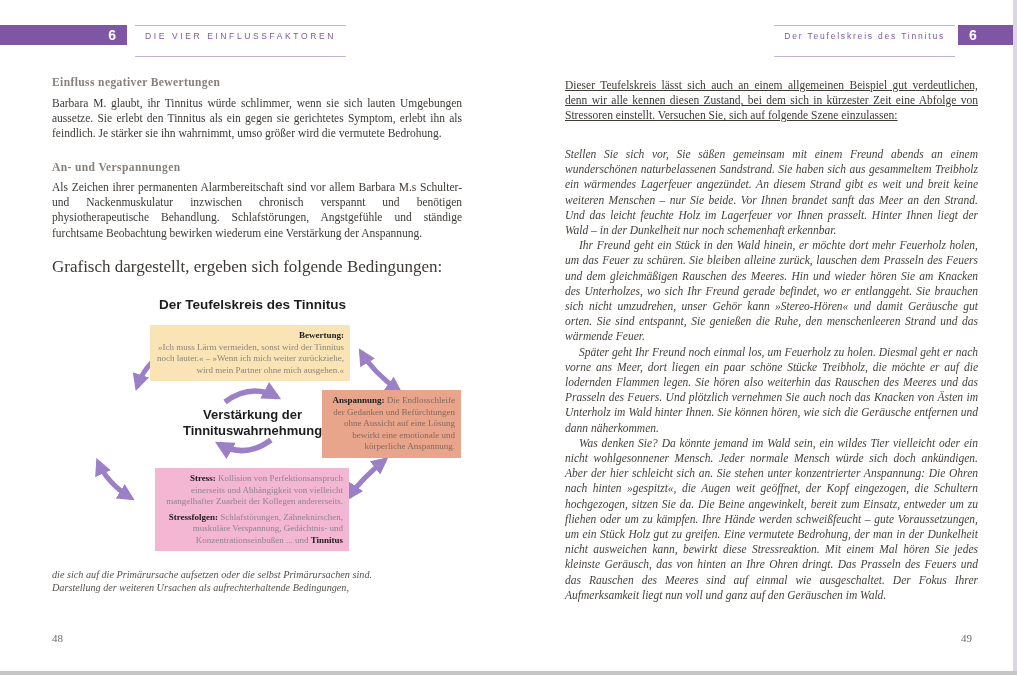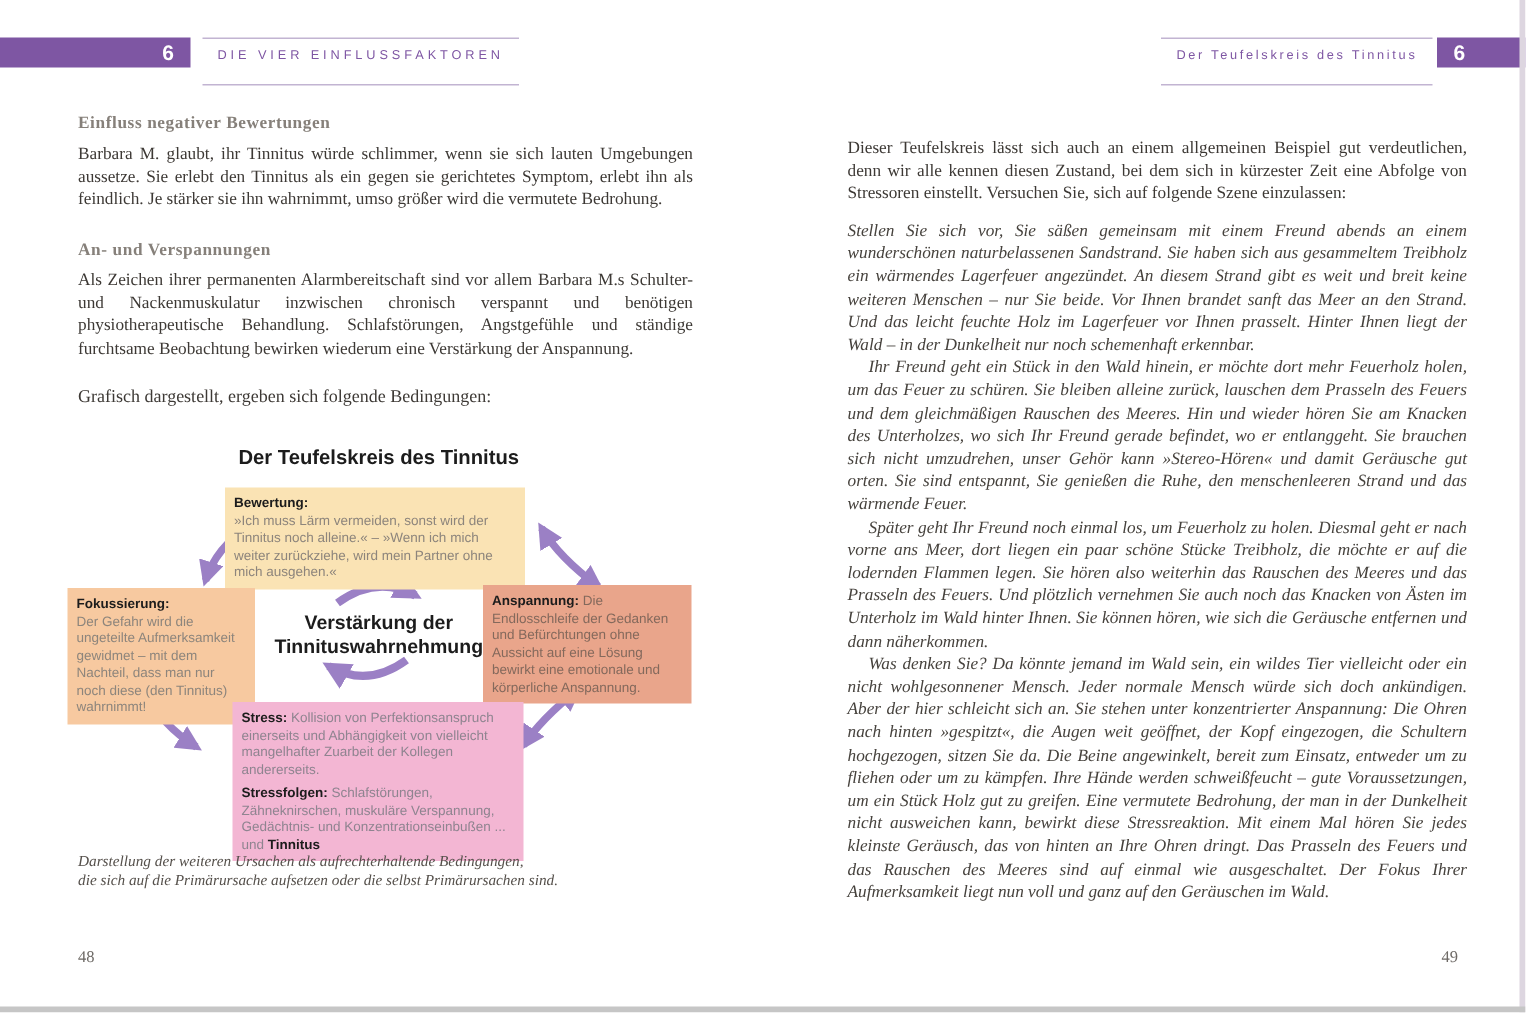--- a/index.html
+++ b/index.html
@@ -33,39 +33,39 @@
   .runhead.right{right:62px;letter-spacing:1.8px;}
 
   
   .tblock{position:absolute;font-size:11.5px;line-height:15.2px;text-align:justify;}
   .lp{left:52px;width:410px;}
   .rp{left:565px;width:413px;}
   .shead{
     position:absolute;left:52px;font-size:11.5px;font-weight:bold;color:#86807a;
     letter-spacing:0.4px;
   }
-  .leadin{position:absolute;left:52px;font-size:12px;}
+  .leadin{position:absolute;left:52px;font-size:17px;}
   .ital{font-style:italic;color:#46423d;}
   .narr p{margin:0;text-indent:14px;}
   .narr p:first-child{text-indent:0;}
   .capline{font-style:italic;font-size:10.2px;line-height:12.8px;color:#55504b;text-align:left;}
   .pagenum{position:absolute;top:632px;font-size:11px;color:#6e6a66;}
   .pagenum.left{left:52px;}
   .pagenum.right{right:45px;}
 
   
   .figure{position:absolute;left:40px;top:295px;width:425px;height:268px;}
   .fig-title{
     position:absolute;left:0;top:2px;width:425px;text-align:center;
     font-family:"Liberation Sans",sans-serif;font-weight:bold;font-size:13.5px;color:#1c1c1c;
   }
   .fig-box{
     position:absolute;box-sizing:border-box;
-    font-family:Liberation Sans, sans-serif;font-size:9px;line-height:11.5px;
-    color:#8d857c;text-align:left;padding:5px 6px;
+    font-family:Liberation Serif, serif;font-size:9px;line-height:11.5px;
+    color:#8d857c;text-align:right;padding:5px 6px;
   }
   .fig-box .lbl{font-weight:bold;color:#1c1c1c;}
   .box-bewertung{left:110px;top:30px;width:200px;background:#fae3b4;}
   .box-fokussierung{left:5px;top:97px;width:125px;background:#f7c9a0;}
   .box-anspannung{left:282px;top:95px;width:139px;background:#e9a58b;color:#84695c;}
   .box-stress{left:115px;top:173px;width:194px;background:#f3b6d3;color:#8f8490;}
   .box-stress .p2{margin-top:4px;}
   .fig-center{
     position:absolute;left:135px;top:112px;width:155px;text-align:center;
     font-family:"Liberation Sans",sans-serif;font-weight:bold;font-size:13px;
@@ -111,48 +111,44 @@
     <path d="M 58,167 Q 67,188 91,203" fill="none" stroke="#9b80c5" stroke-width="5" marker-start="url(#ah)" marker-end="url(#ah)"></path>
 
     <path d="M 309,202 Q 321,184 345,165" fill="none" stroke="#9b80c5" stroke-width="5" marker-start="url(#ah)" marker-end="url(#ah)"></path>
 
     <path d="M 185,107 Q 211,88 237,102" fill="none" stroke="#9b80c5" stroke-width="5.5" marker-end="url(#ah)"></path>
     <path d="M 231,145 Q 205,164 179,149" fill="none" stroke="#9b80c5" stroke-width="5.5" marker-end="url(#ah)"></path>
   </svg>
 
   <div class="fig-box box-bewertung">
     <div class="lbl">Bewertung:</div>
-    <div>»Ich muss Lärm vermeiden, sonst wird der Tinnitus noch alleine.« – »Wenn ich mich weiter zurückziehe, wird mein Partner ohne mich ausgehen.«</div>
+    <div>»Ich muss Lärm vermeiden, sonst wird der Tinnitus noch lauter.« – »Wenn ich mich weiter zurückziehe, wird mein Partner ohne mich ausgehen.«</div>
   </div>
 
-  <div class="fig-box box-fokussierung">
-    <div class="lbl">Fokussierung:</div>
-    <div>Der Gefahr wird die ungeteilte Aufmerksamkeit gewidmet – mit dem Nachteil, dass man nur noch diese (den Tinnitus) wahrnimmt!</div>
-  </div>
 
   <div class="fig-center">Verstärkung der Tinnituswahrnehmung</div>
 
   <div class="fig-box box-anspannung">
     <span class="lbl">Anspannung:</span><span> Die Endlosschleife der Gedanken und Befürchtungen ohne Aussicht auf eine Lösung bewirkt eine emotionale und körperliche Anspannung.</span>
   </div>
 
   <div class="fig-box box-stress">
     <div><span class="lbl">Stress:</span><span> Kollision von Perfektionsanspruch einerseits und Abhängigkeit von vielleicht mangelhafter Zuarbeit der Kollegen andererseits.</span></div>
     <div class="p2"><span class="lbl">Stressfolgen:</span><span> Schlafstörungen, Zähneknirschen, muskuläre Verspannung, Gedächtnis- und Konzentrationseinbußen ... und </span><span class="lbl">Tinnitus</span></div>
   </div>
 </div>
 
 <div class="tblock lp" style="top:569px;width:420px;text-align:left;">
+  <div class="capline">die sich auf die Primärursache aufsetzen oder die selbst Primärursachen sind.</div>
   <div class="capline">Darstellung der weiteren Ursachen als aufrechterhaltende Bedingungen,</div>
-  <div class="capline">die sich auf die Primärursache aufsetzen oder die selbst Primärursachen sind.</div>
 </div>
 
 <div class="pagenum left">48</div>
 
-<div class="tblock rp" style="top:92px;">Dieser Teufelskreis lässt sich auch an einem allgemeinen Beispiel gut verdeutlichen, denn wir alle kennen diesen Zustand, bei dem sich in kürzester Zeit eine Abfolge von Stressoren einstellt. Versuchen Sie, sich auf folgende Szene einzulassen:</div>
+<div class="tblock rp" style="top:78px;text-decoration:underline;">Dieser Teufelskreis lässt sich auch an einem allgemeinen Beispiel gut verdeutlichen, denn wir alle kennen diesen Zustand, bei dem sich in kürzester Zeit eine Abfolge von Stressoren einstellt. Versuchen Sie, sich auf folgende Szene einzulassen:</div>
 
 <div class="tblock rp narr ital" style="top:147px;">
   <p>Stellen Sie sich vor, Sie säßen gemeinsam mit einem Freund abends an einem wunderschönen naturbelassenen Sandstrand. Sie haben sich aus gesammeltem Treibholz ein wärmendes Lagerfeuer angezündet. An diesem Strand gibt es weit und breit keine weiteren Menschen – nur Sie beide. Vor Ihnen brandet sanft das Meer an den Strand. Und das leicht feuchte Holz im Lagerfeuer vor Ihnen prasselt. Hinter Ihnen liegt der Wald – in der Dunkelheit nur noch schemenhaft erkennbar.</p>
   <p>Ihr Freund geht ein Stück in den Wald hinein, er möchte dort mehr Feuerholz holen, um das Feuer zu schüren. Sie bleiben alleine zurück, lauschen dem Prasseln des Feuers und dem gleichmäßigen Rauschen des Meeres. Hin und wieder hören Sie am Knacken des Unterholzes, wo sich Ihr Freund gerade befindet, wo er entlanggeht. Sie brauchen sich nicht umzudrehen, unser Gehör kann »Stereo-Hören« und damit Geräusche gut orten. Sie sind entspannt, Sie genießen die Ruhe, den menschenleeren Strand und das wärmende Feuer.</p>
   <p>Später geht Ihr Freund noch einmal los, um Feuerholz zu holen. Diesmal geht er nach vorne ans Meer, dort liegen ein paar schöne Stücke Treibholz, die möchte er auf die lodernden Flammen legen. Sie hören also weiterhin das Rauschen des Meeres und das Prasseln des Feuers. Und plötzlich vernehmen Sie auch noch das Knacken von Ästen im Unterholz im Wald hinter Ihnen. Sie können hören, wie sich die Geräusche entfernen und dann näherkommen.</p>
   <p>Was denken Sie? Da könnte jemand im Wald sein, ein wildes Tier vielleicht oder ein nicht wohlgesonnener Mensch. Jeder normale Mensch würde sich doch ankündigen. Aber der hier schleicht sich an. Sie stehen unter konzentrierter Anspannung: Die Ohren nach hinten »gespitzt«, die Augen weit geöffnet, der Kopf eingezogen, die Schultern hochgezogen, sitzen Sie da. Die Beine angewinkelt, bereit zum Einsatz, entweder um zu fliehen oder um zu kämpfen. Ihre Hände werden schweißfeucht – gute Voraussetzungen, um ein Stück Holz gut zu greifen. Eine vermutete Bedrohung, der man in der Dunkelheit nicht ausweichen kann, bewirkt diese Stressreaktion. Mit einem Mal hören Sie jedes kleinste Geräusch, das von hinten an Ihre Ohren dringt. Das Prasseln des Feuers und das Rauschen des Meeres sind auf einmal wie ausgeschaltet. Der Fokus Ihrer Aufmerksamkeit liegt nun voll und ganz auf den Geräuschen im Wald.</p>
 </div>
 
 <div class="pagenum right">49</div>
 

